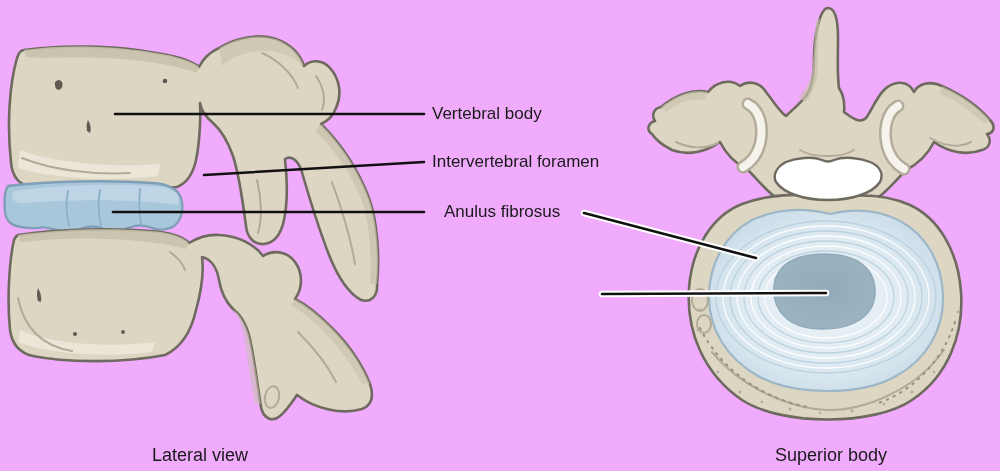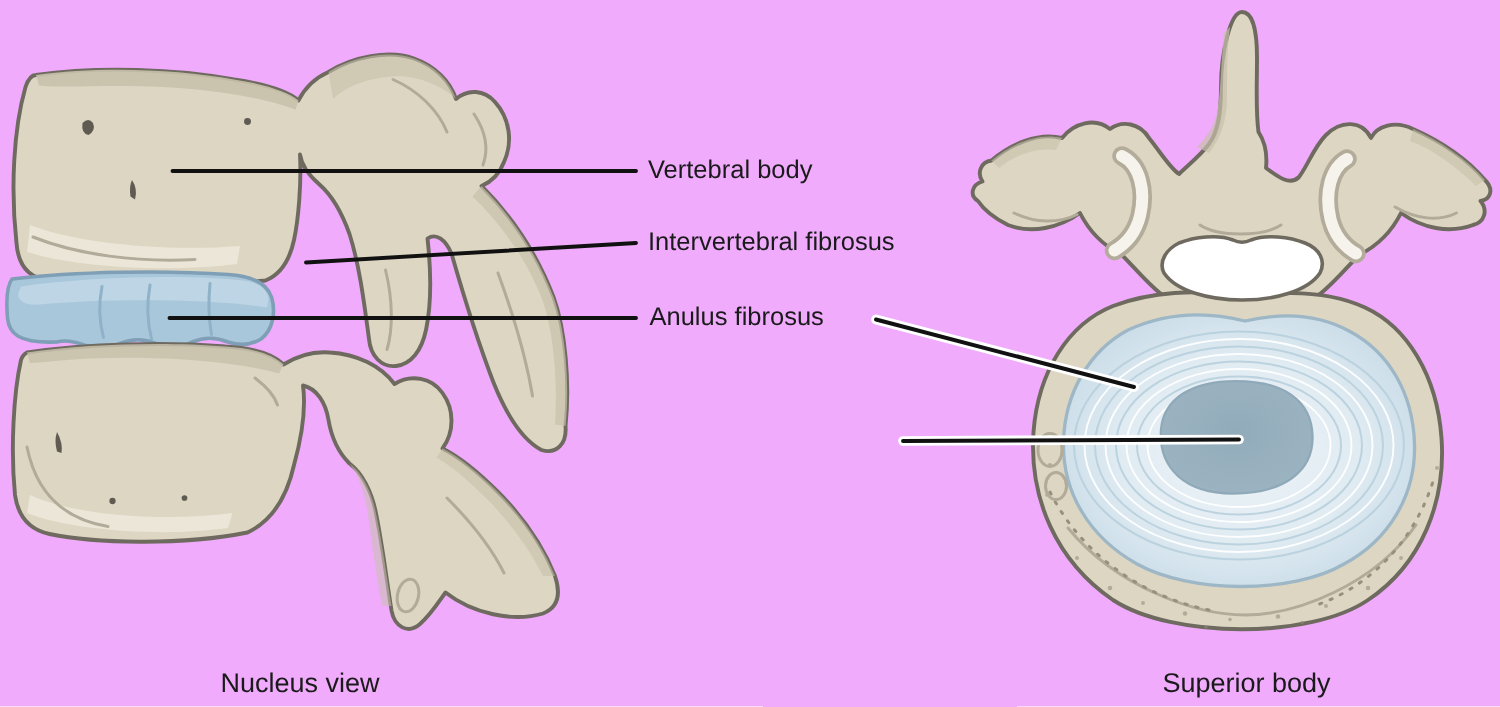--- a/index.html
+++ b/index.html
@@ -280,18 +280,18 @@
     <line class="leader" x1="204" y1="175" x2="424" y2="162"></line>
     <line class="leader" x1="113" y1="212" x2="424" y2="212"></line>
     <line class="casing" x1="584" y1="213" x2="756" y2="258"></line>
     <line class="leader" x1="584" y1="213" x2="756" y2="258"></line>
     <line class="casing" x1="602" y1="294" x2="826" y2="293"></line>
     <line class="leader" x1="602" y1="294" x2="826" y2="293"></line>
   </g>
 </svg>
 
   <div class="lbl" style="left:432px;top:114px">Vertebral body</div>
-  <div class="lbl" style="left:432px;top:162px">Intervertebral fibrosus</div>
-  <div class="lbl" style="left:433px;top:212px">Anulus fibrosus</div>
-
-  <div class="cap" style="left:200px;top:456px">Nucleus view</div>
+  <div class="lbl" style="left:432px;top:162px">Intervertebral foramen</div>
+  <div class="lbl" style="left:444px;top:212px">Anulus fibrosus</div>
+
+  <div class="cap" style="left:200px;top:456px">Lateral view</div>
   <div class="cap" style="left:831px;top:456px">Superior body</div>
 </div>
 
 </body></html>

